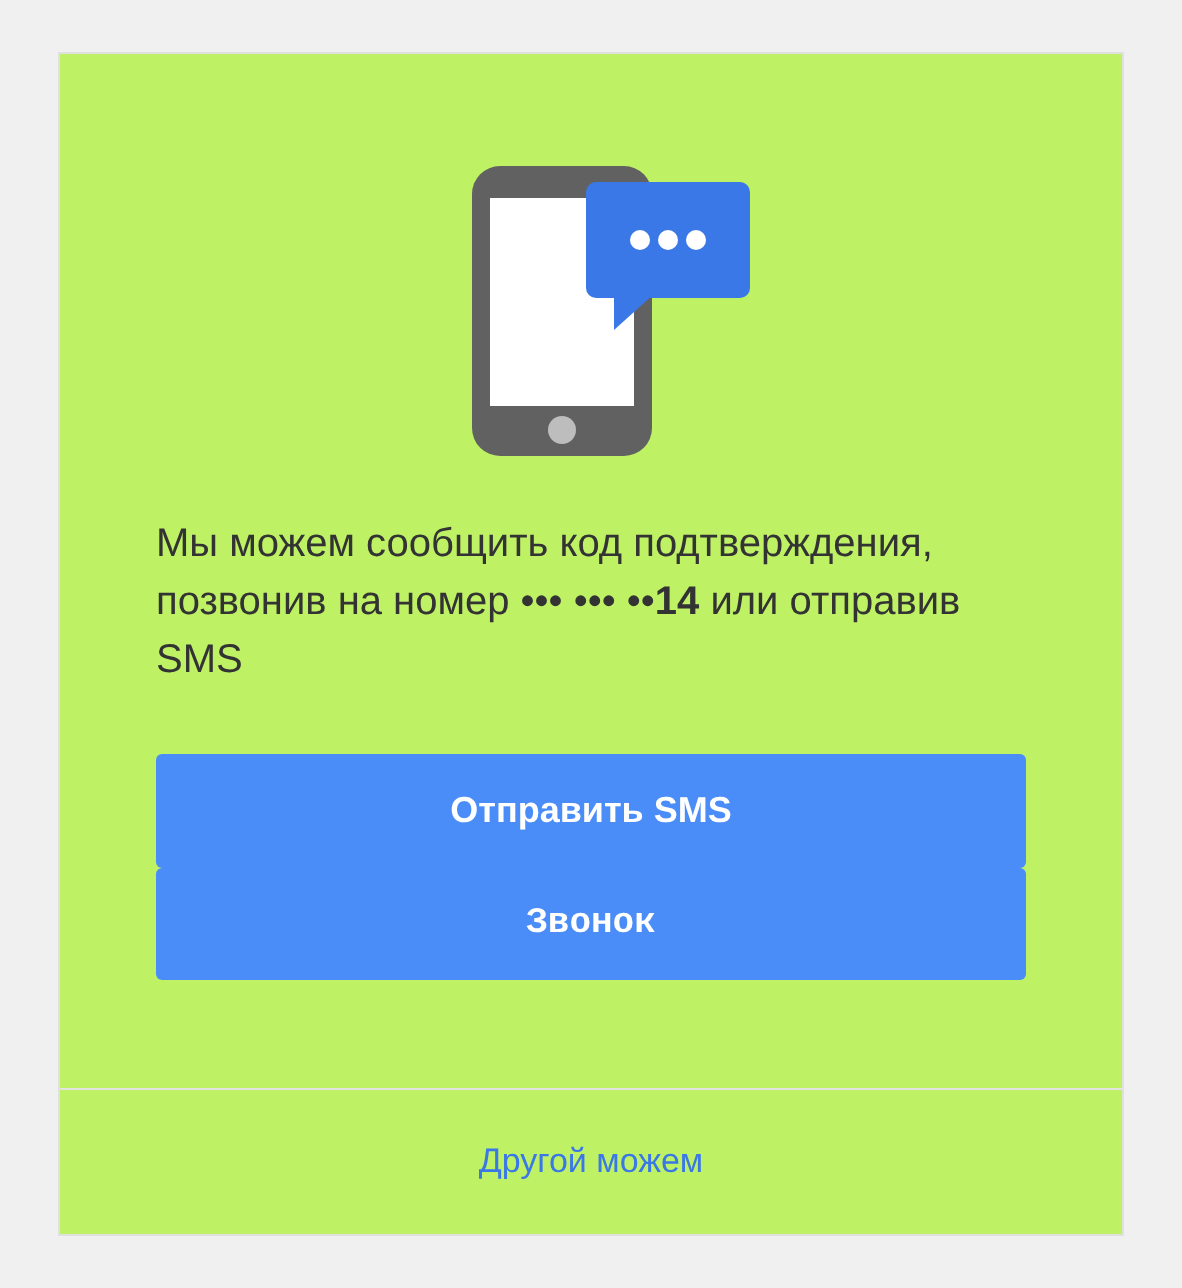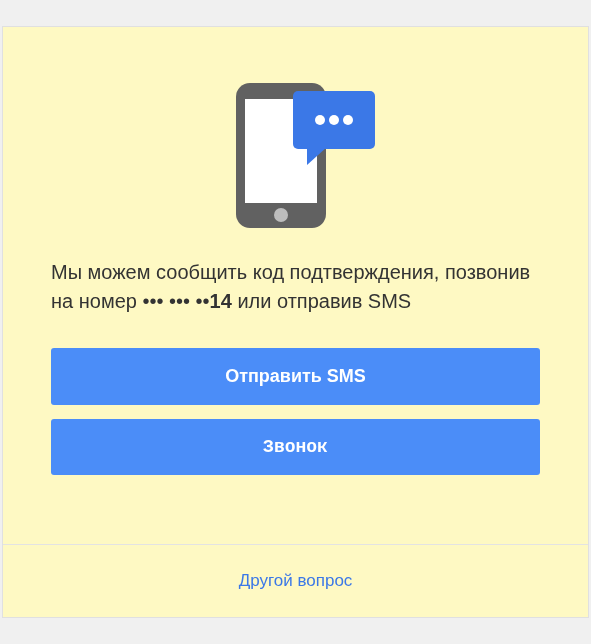--- a/index.html
+++ b/index.html
@@ -10,22 +10,22 @@
     body {
       font-family: Arial, Helvetica, sans-serif;
       background: #f0f0f0;
       width: 591px;
       height: 644px;
       display: flex;
       align-items: center;
       justify-content: center;
     }
     .card {
-      background: #fef9c3;
-      width: 587px;
+      background: #bef264;
+      width: 533px;
       height: 592px;
       border: 1px solid #e0e0e0;
       display: flex;
       flex-direction: column;
     }
     .main-content {
       flex: 1;
       padding: 40px 48px 28px 48px;
       display: flex;
       flex-direction: column;
@@ -56,21 +56,20 @@
       display: block;
       width: 100%;
       background: #4b8df8;
       color: #ffffff;
       border: none;
       border-radius: 3px;
       font-size: 18px;
       font-weight: bold;
       padding: 18px 0;
       cursor: pointer;
-      margin-bottom: 14px;
       font-family: inherit;
     }
     .button:last-of-type {
       margin-bottom: 0;
       font-family: Liberation Mono, monospace;
     }
     .divider {
       height: 1px;
       background: #e3e3e3;
       width: 100%;
@@ -118,15 +117,15 @@
     </p>
 
     <button class="button">Отправить SMS</button>
     <button class="button">Звонок</button>
 
   </div>
 
   <div class="divider"></div>
 
   <div class="footer">
-    <a class="link">Другой вопрос</a>
+    <a class="link">Другой можем</a>
   </div>
 </div>
 
 </body></html>

